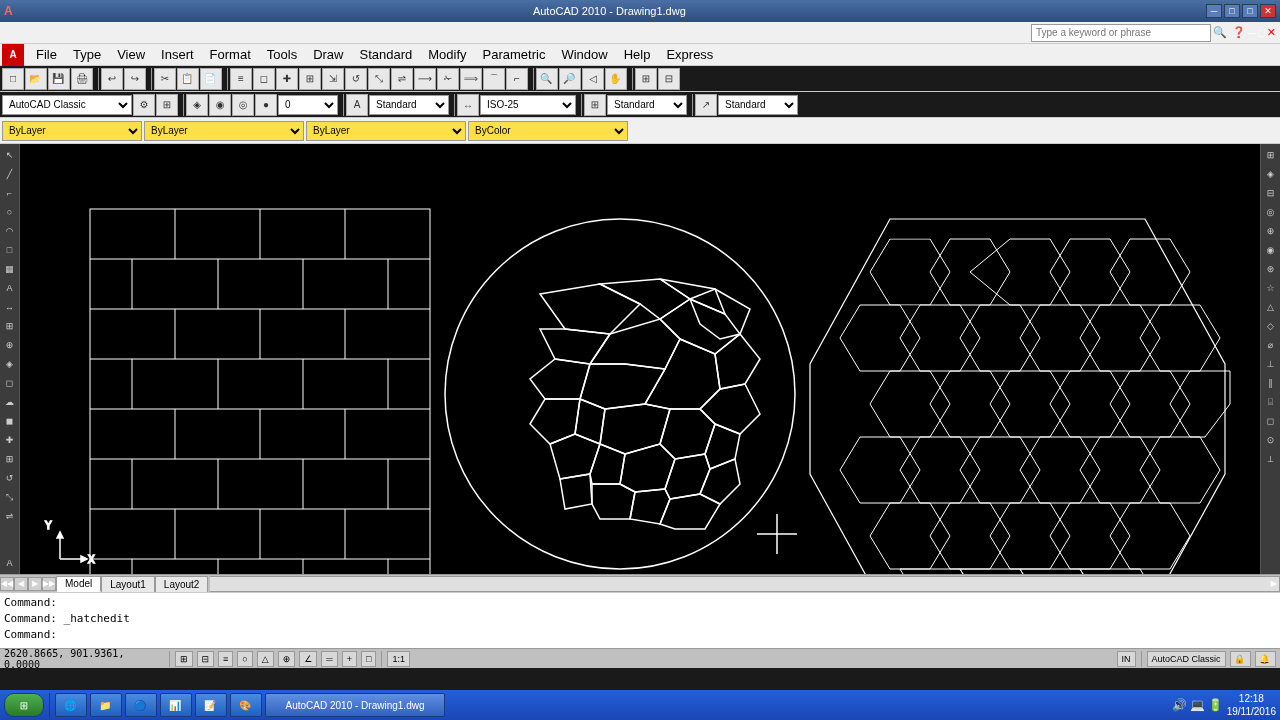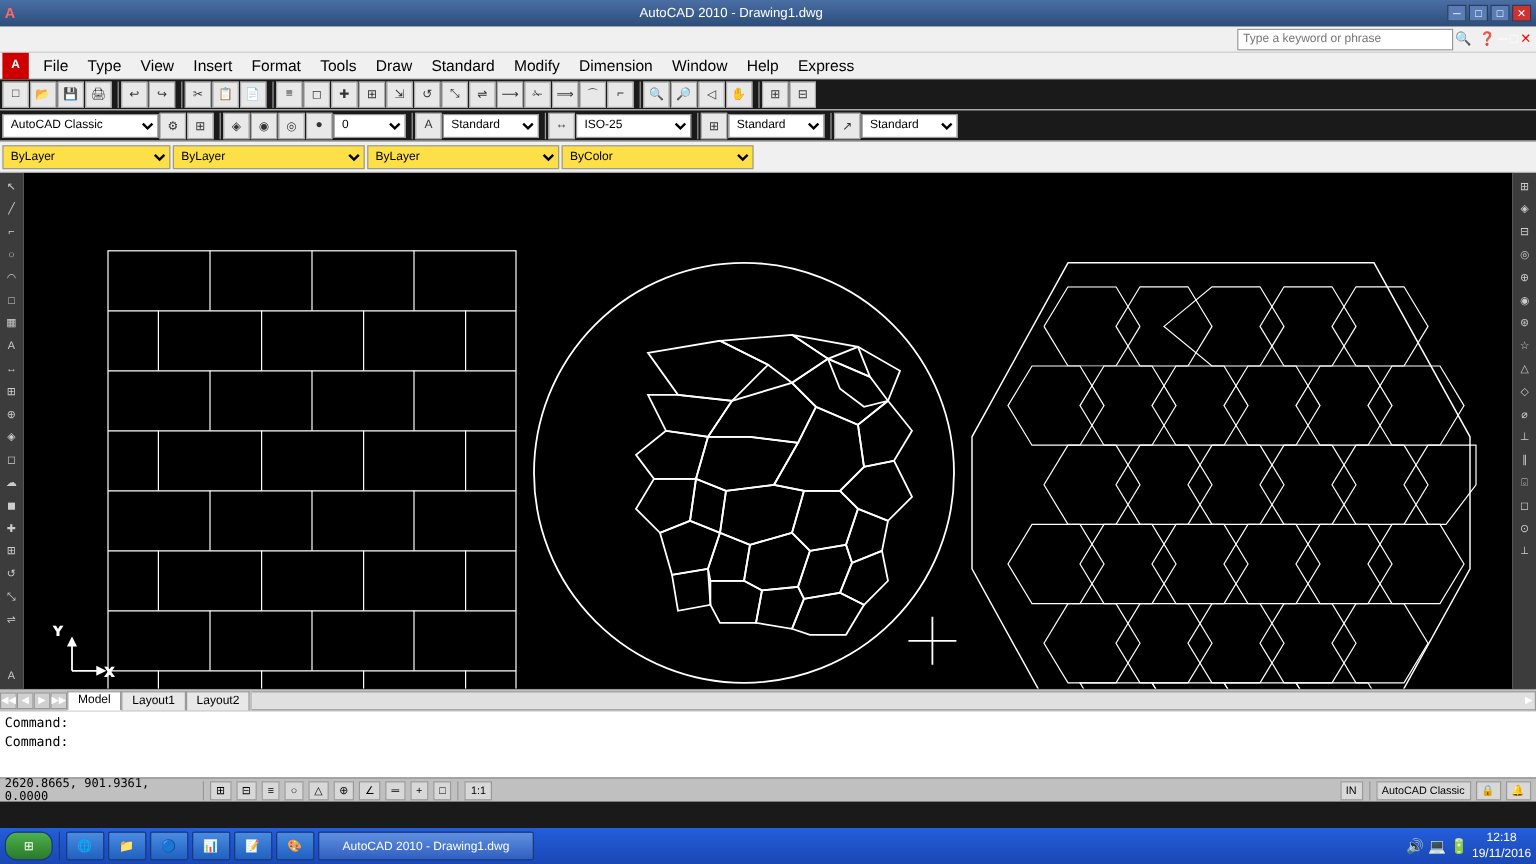--- a/index.html
+++ b/index.html
@@ -277,21 +277,21 @@
   <div class="app-icon">A</div>
   <div class="menu-item">File</div>
   <div class="menu-item">Type</div>
   <div class="menu-item">View</div>
   <div class="menu-item">Insert</div>
   <div class="menu-item">Format</div>
   <div class="menu-item">Tools</div>
   <div class="menu-item">Draw</div>
   <div class="menu-item">Standard</div>
   <div class="menu-item">Modify</div>
-  <div class="menu-item">Dimension</div>
+  <div class="menu-item">Parametric</div>
   <div class="menu-item">Window</div>
   <div class="menu-item">Help</div>
   <div class="menu-item">Express</div>
 </div>
 
 <div id="toolbar1">
   <div class="tb-btn">□</div>
   <div class="tb-btn">📂</div>
   <div class="tb-btn">💾</div>
   <div class="tb-btn">🖨</div>
@@ -581,20 +581,21 @@
   <div class="layout-tab active">Model</div>
   <div class="layout-tab">Layout1</div>
   <div class="layout-tab">Layout2</div>
   <div style="flex:1; height:16px; background:#e0e0e0; border:1px solid #999; border-left:none; margin-left:2px; display:flex; align-items:center; justify-content:flex-end; padding-right:2px;">
     <span style="font-size:8px;">▶</span>
   </div>
 </div>
 
 <div id="command-area">
   <div class="cmd-line">Command:</div>
+  <div class="cmd-line">Command:  _hatchedit</div>
   <div class="cmd-line"></div>
   <div class="cmd-line" style="display:flex; align-items:center;">
     <span>Command:</span>
     <input type="text" style="border: none; outline: none; flex: 1 1 0%; font-family: monospace; font-size: 11px; padding: 0px 4px;">
   </div>
 </div>
 
 <div id="status-bar">
   <span class="coords">2620.8665, 901.9361, 0.0000</span>
   <div class="status-sep"></div>

